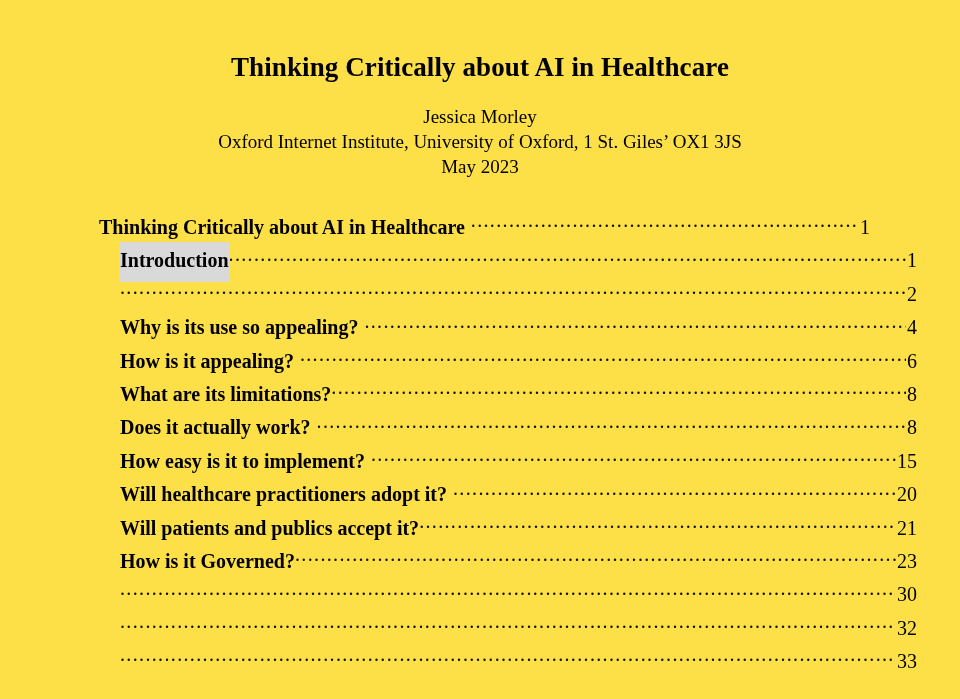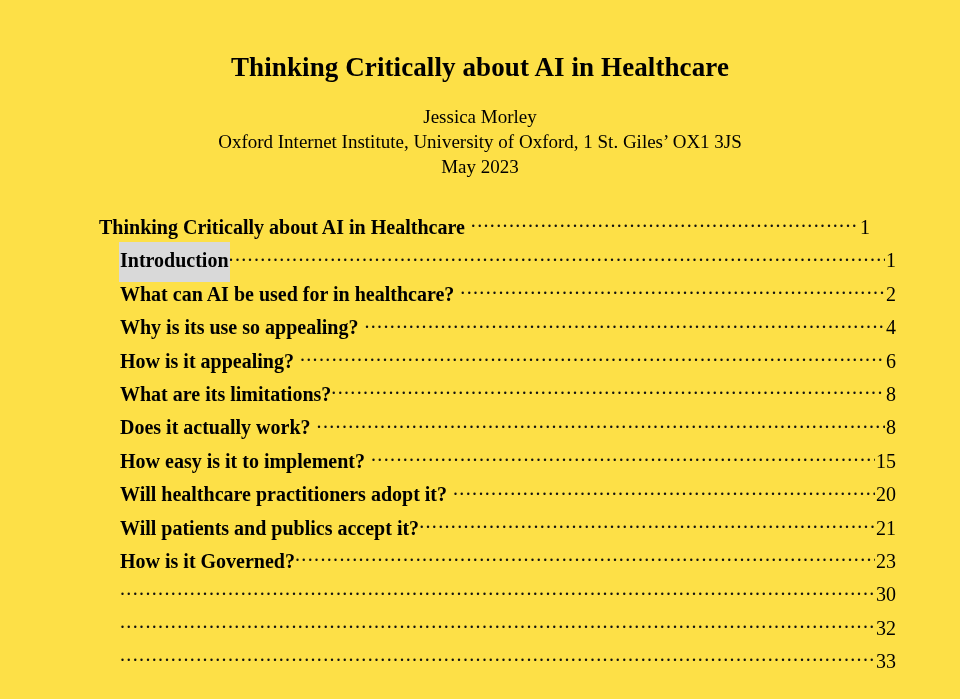--- a/index.html
+++ b/index.html
@@ -67,21 +67,21 @@
     line-height: 33.4px;
     white-space: nowrap;
     box-sizing: border-box;
   }
   .toc-entry.level-1 {
     padding-left: 99px;
     padding-right: 90px;
   }
   .toc-entry.level-2 {
     padding-left: 120px;
-    padding-right: 64px;
+    padding-right: 43px;
   }
 
   .entry-label {
     flex: 0 0 auto;
     position: relative;
     z-index: 2;
   }
   .entry-label.highlighted {
     background: #d9d9d9;
     box-shadow: 0 0 0 0 #d9d9d9;
@@ -139,21 +139,20 @@
         <span class="entry-label gap-after">Thinking Critically about AI in Healthcare</span>
         <span class="leader"></span>
         <span class="entry-page">1</span>
       </div>
       <div class="toc-entry level-2">
         <span class="entry-label highlighted">Introduction</span>
         <span class="leader"></span>
         <span class="entry-page">1</span>
       </div>
       <div class="toc-entry level-2">
-        <span class="entry-label gap-after">What can AI be used for in healthcare?</span>
         <span class="leader"></span>
         <span class="entry-page">2</span>
       </div>
       <div class="toc-entry level-2">
         <span class="entry-label gap-after">Why is its use so appealing?</span>
         <span class="leader"></span>
         <span class="entry-page">4</span>
       </div>
       <div class="toc-entry level-2">
         <span class="entry-label gap-after">How is it appealing?</span>

